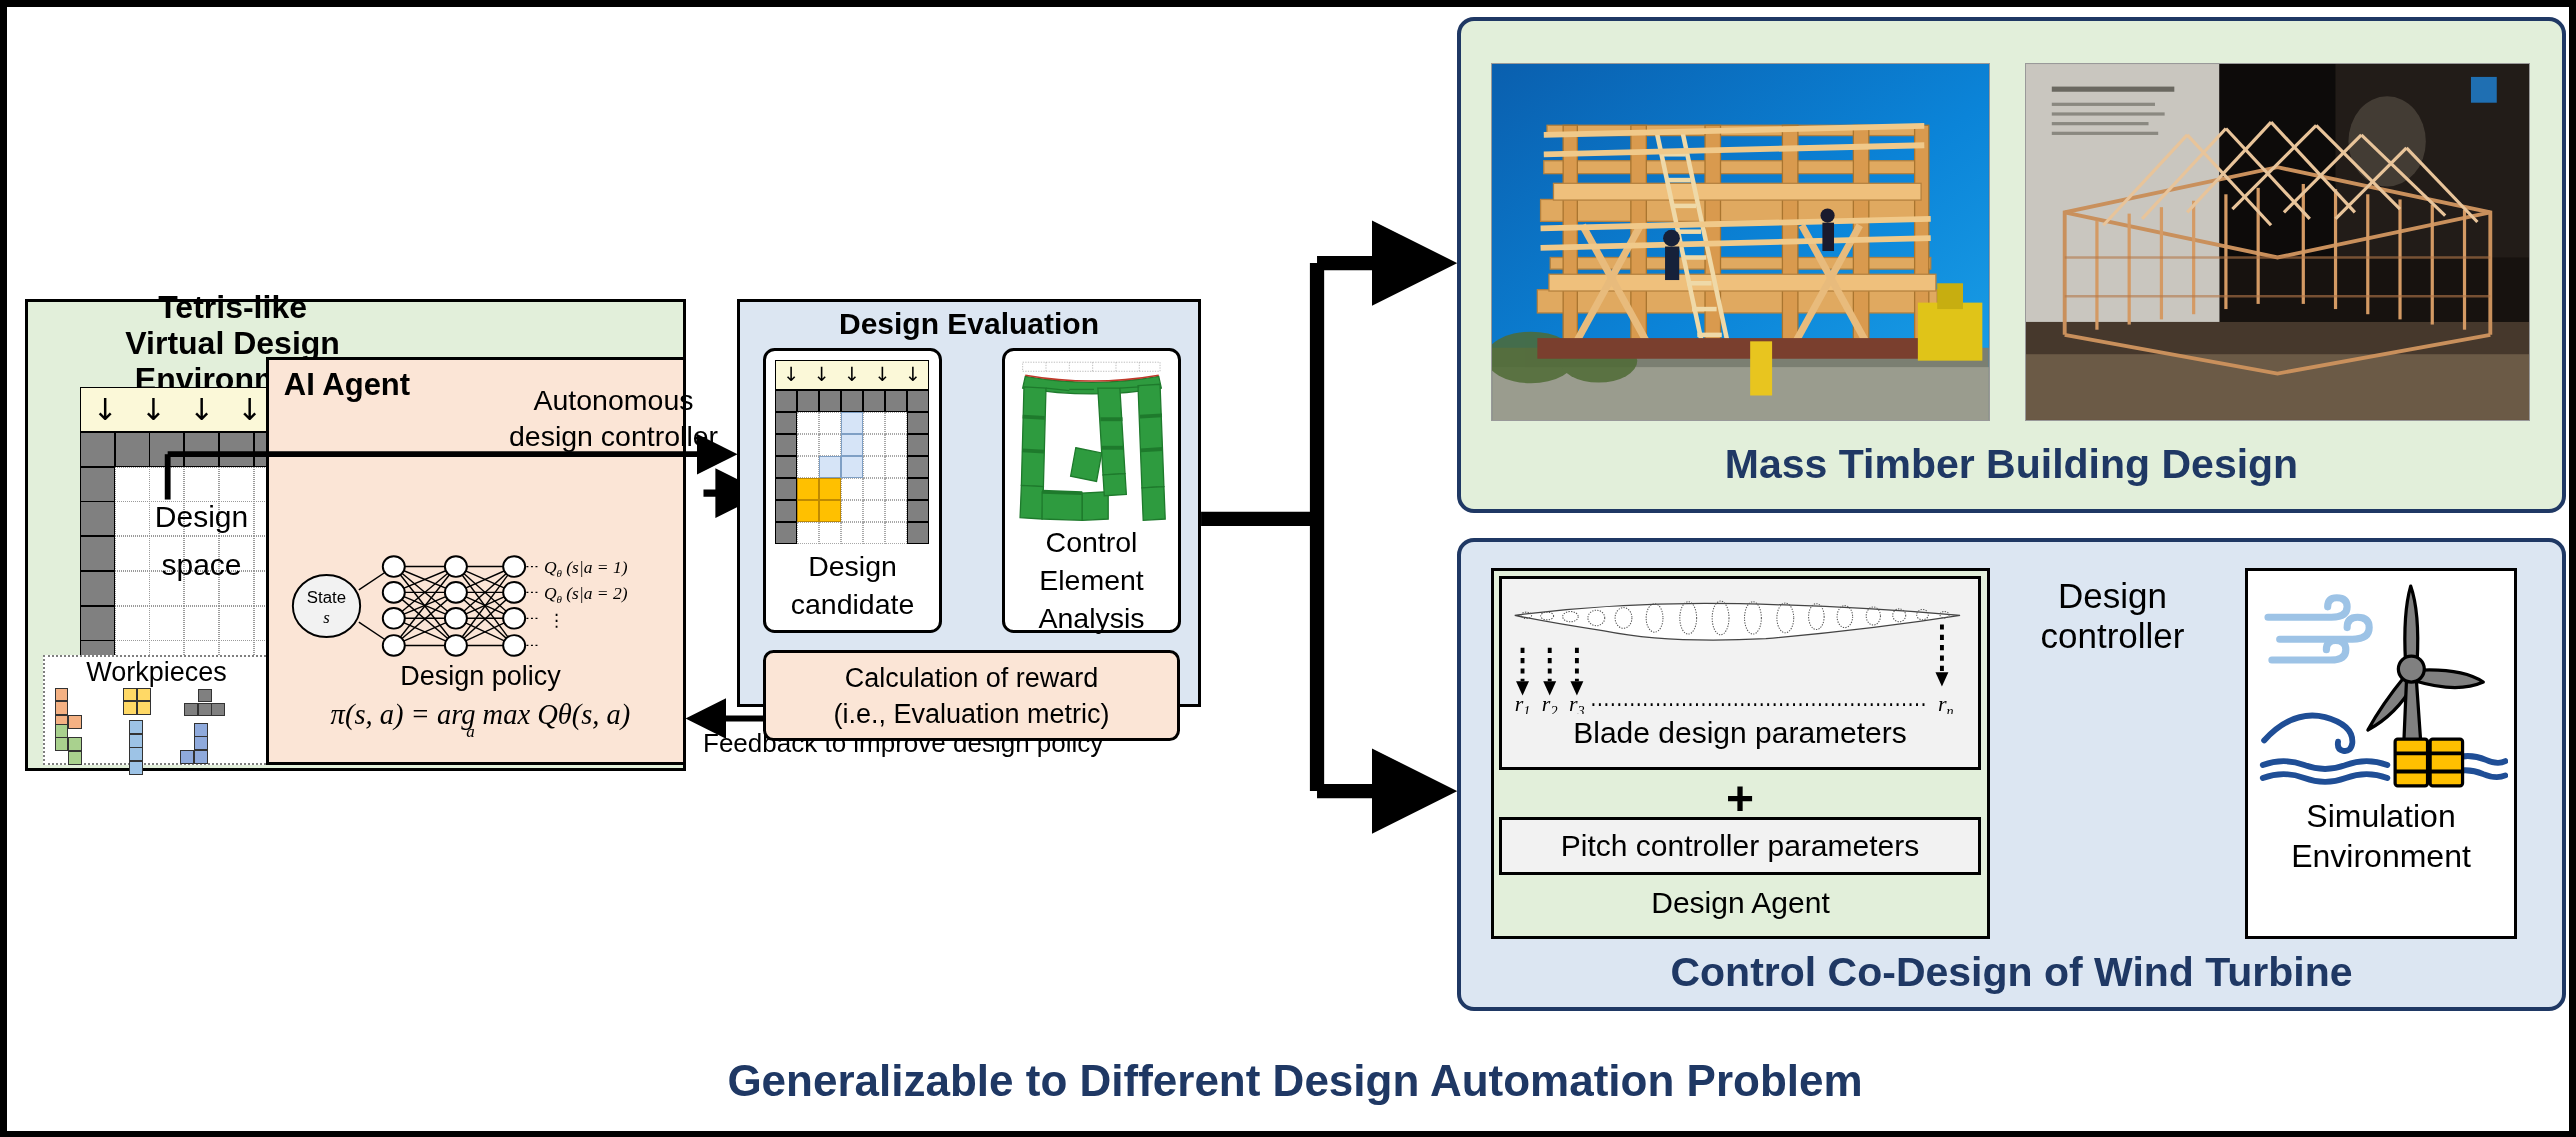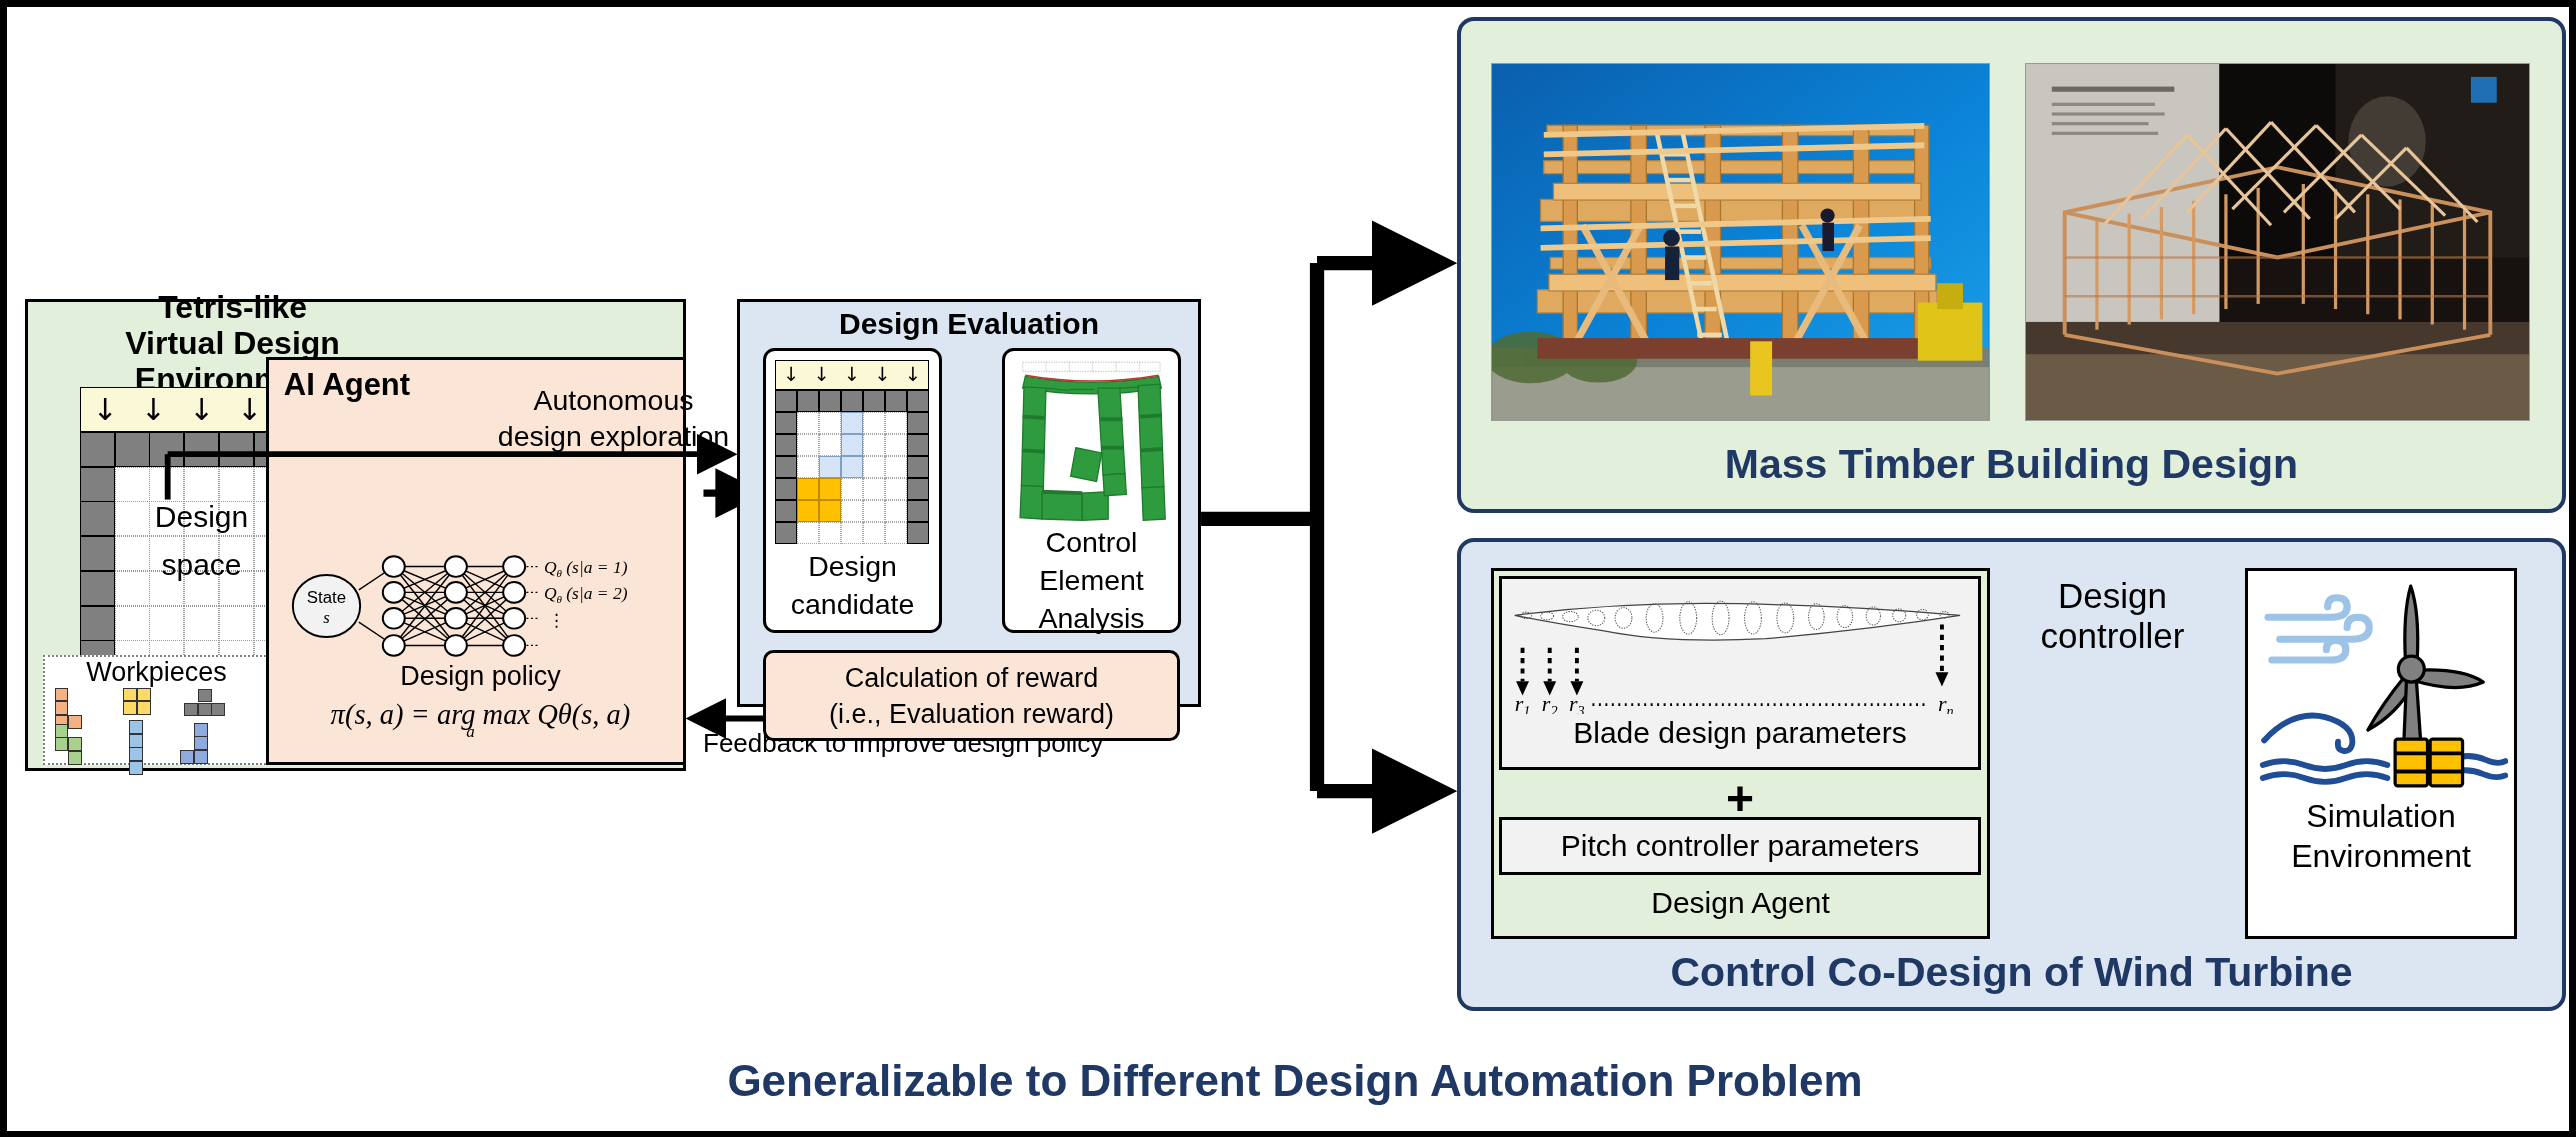--- a/index.html
+++ b/index.html
@@ -331,21 +331,21 @@
     <path d="M2022,395 L2212,395" stroke="#000" stroke-width="22" fill="none" marker-end="url(#ahbig)"></path>
     <path d="M2022,1210 L2212,1210" stroke="#000" stroke-width="22" fill="none" marker-end="url(#ahbig)"></path>
 
     <path d="M3060,1000 L3440,1000" stroke="#000" stroke-width="13" fill="none" marker-end="url(#ah)"></path>
     <path d="M3440,1160 L3072,1160" stroke="#000" stroke-width="13" fill="none" marker-end="url(#ah)"></path>
   </svg>
 
   <div class="abs ctr" id="auto-label">
     <div>
       <div>Autonomous</div>
-      <div>design exploration</div>
+      <div>design controller</div>
     </div>
   </div>
   <div class="abs ctr" id="feedback-label">Feedback to improve design policy</div>
 
   <div class="abs" id="eval-box"></div>
   <div class="abs ctr" id="eval-title">Design Evaluation</div>
 
   <div class="abs" id="cand-card"></div>
   <div class="abs" id="cand-load">
     <span class="arrow-dn-s">↓</span>
@@ -454,21 +454,21 @@
     <div>
       <div>Control Element</div>
       <div>Analysis</div>
     </div>
   </div>
 
   <div class="abs" id="reward-box"></div>
   <div class="abs ctr" id="reward-label">
     <div>
       <div>Calculation of reward</div>
-      <div>(i.e., Evaluation reward)</div>
+      <div>(i.e., Evaluation metric)</div>
     </div>
   </div>
 
   <div class="abs" id="timber-panel"></div>
   <div class="abs" id="timber-img1">
     <svg viewBox="0 0 770 552" style="width:100%;height:100%;display:block;">
       <defs>
         <linearGradient id="sky" x1="0" y1="0" x2="1" y2="1">
           <stop offset="0%" stop-color="#0a5fae"></stop>
             <stop offset="55%" stop-color="#0b84d8"></stop>

